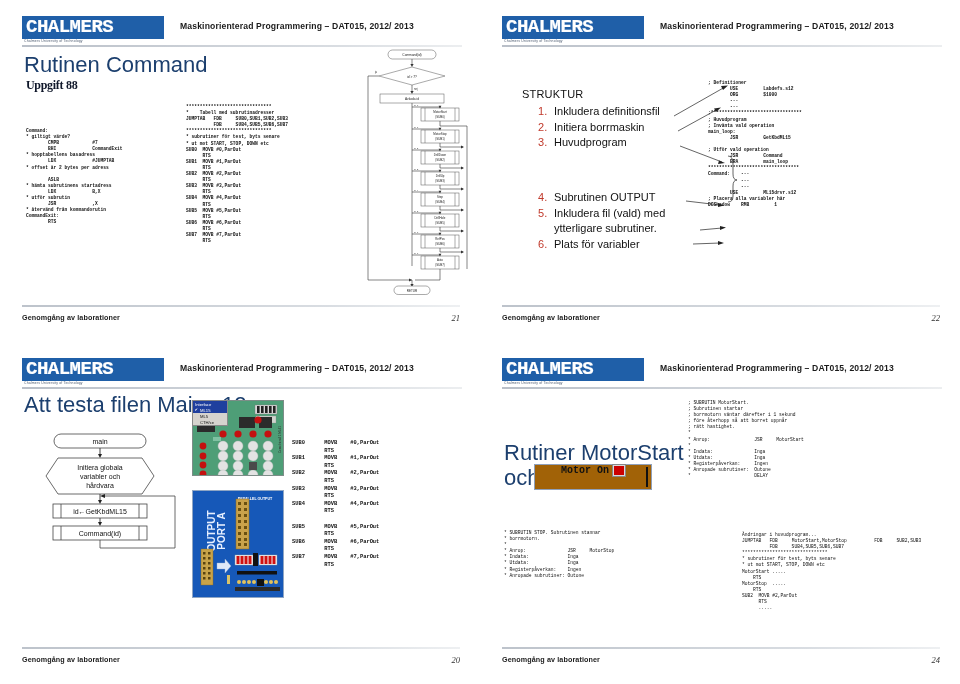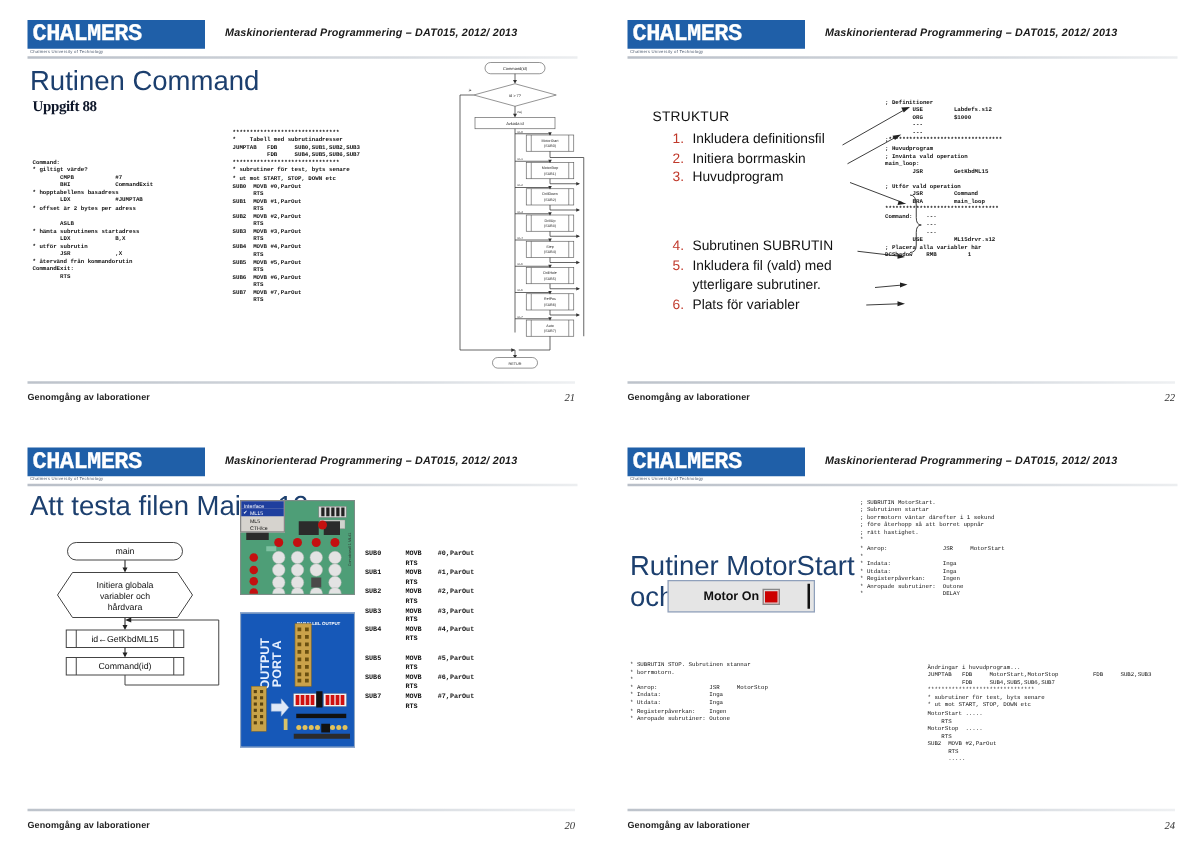--- a/index.html
+++ b/index.html
@@ -51,21 +51,20 @@
     letter-spacing: 0.2px;
     white-space: nowrap;
   }
   .hdr-title {
     position: absolute; left: 158px; top: 5px;
     font-size: 8.6px;
     font-weight: bold;
     color: #1b1b1b;
     letter-spacing: 0.15px;
     white-space: nowrap;
-    font-style: italic;
   }
   .hdr-rule {
     position: absolute; left: 0; top: 29px;
     width: 440px; height: 2px;
     background: linear-gradient(to right, #b9bfc8, #d8dce1 70%, #eceef0);
   }
   
   .title {
     position: absolute;
     font-size: 22px;
@@ -171,24 +170,25 @@
     padding: 0.5px 2px 0.5px 7px;
     color: #111; position: relative;
     font-size: 4.2px;
   }
   .dd-item.sel { background: #1f3f9e; color: #fff; }
   .dd-item.sel::before {
     content: "✔"; position: absolute; left: 1.5px; top: 0px; font-size: 4px;
   }
   .motor-btn {
     position: absolute;
-    background: #e5e5e5;
+    background: #a16207;
     border: 1px solid #8fa0bb;
-    display: flex; align-items: center; justify-content: center;
+    display: flex; justify-content: center;
     gap: 4px;
+    font-family: Liberation Mono, monospace;
   }
   .motor-btn-label {
     font-size: 10px; font-weight: bold; color: #111;
   }
   .motor-led {
     width: 12px; height: 11px; background: #cc0000;
     border: 1.5px solid #d9d9d9; box-shadow: 0 0 0 1px #888;
   }
   .motor-caret {
     position: absolute; right: 3px; top: 2px; bottom: 2px;
@@ -402,21 +402,21 @@
 
 
     <div class="struct-label" style="left:42px; top:88px;">STRUKTUR</div>
 
     <ol class="numlist" style="left:58px; top:104px; width:190px;">
       <li>Inkludera definitionsfil</li>
       <li>Initiera borrmaskin</li>
       <li>Huvudprogram</li>
     </ol>
     <ol class="numlist" style="left:58px; top:190px; width:200px; counter-reset: li 3;">
-      <li>Subrutinen SUBRUTIN</li>
+      <li>Subrutinen OUTPUT</li>
       <li>Inkludera fil (vald) med
 ytterligare subrutiner.</li>
       <li>Plats för variabler</li>
     </ol>
 
     <div class="code b" style="left:228px; top:80px;">; Definitioner
         USE         Labdefs.s12
         ORG         $1000
         ---
         ---

